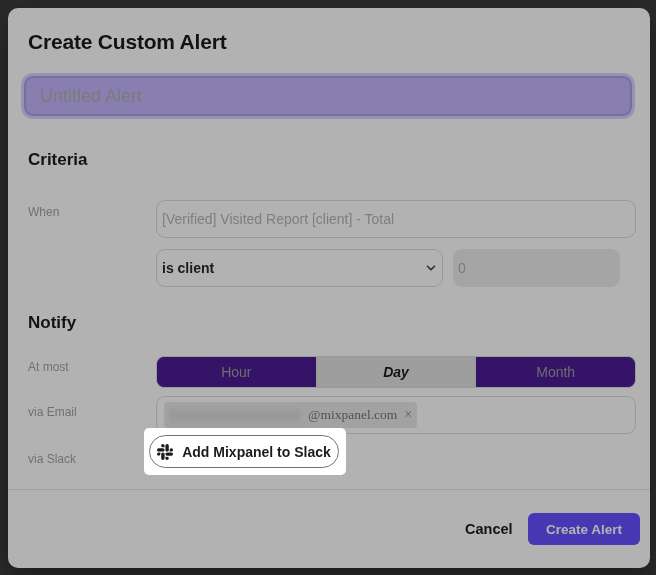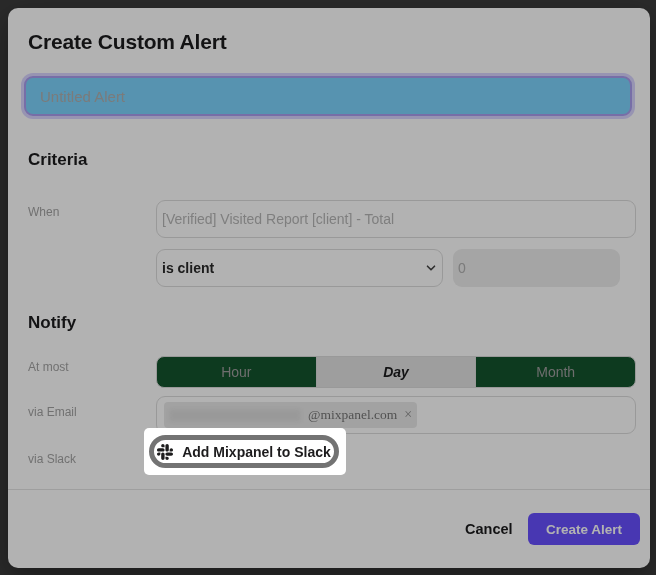--- a/index.html
+++ b/index.html
@@ -14,23 +14,23 @@
     box-shadow:0 10px 30px rgba(0,0,0,.35);
   }
 
   .dialog-title {
     position:absolute; left:20px; top:22px;
     font-size:21px; font-weight:700; color:#1c1c1e; letter-spacing:-.2px;
   }
 
   .name-input {
     position:absolute; left:16px; top:68px; width:608px; height:40px;
-    border:2px solid #ab9ef0; border-radius:9px; background:#7dd3fc;
+    border:2px solid #ab9ef0; border-radius:9px; background:#c4b5fd;
     box-shadow:0 0 0 3px rgba(213,207,255,.9);
-    padding:12px 14px; font-size:15px; color:#3c3c3c; outline:none;
+    padding:12px 14px; font-size:18px; color:#3c3c3c; outline:none;
     font-family:"Liberation Sans","DejaVu Sans",sans-serif;
   }
   .name-input::placeholder { color:#b0b0b0; opacity:1; }
 
   .section-heading {
     position:absolute; left:20px;
     font-size:17px; font-weight:700; color:#1c1c1e;
   }
 
   .row-label {
@@ -50,21 +50,21 @@
   }
   .chev { width:12px; height:12px; flex:0 0 auto; }
 
   .threshold-field {
     left:445px; top:241px; width:167px; height:38px;
     background:#ececec; border:none; border-radius:9px; color:#b0b0b0;
   }
 
   .segmented {
     position:absolute; left:148px; top:348px; width:480px; height:32px;
-    border:1px solid #dcdcdc; border-radius:8px; display:flex; overflow:hidden; background:#14532d;
+    border:1px solid #dcdcdc; border-radius:8px; display:flex; overflow:hidden; background:#4c1d95;
   }
   .segment {
     flex:1 1 0; display:flex; align-items:center; justify-content:center;
     font-size:14px; color:#9e9e9e; background:transparent; border:none; cursor:pointer;
     border-right:1px solid #dcdcdc;
     font-family:"Liberation Sans","DejaVu Sans",sans-serif;
   }
   .segment:last-child { border-right:none; }
   .segment.selected { background:#e2e2e2; color:#1c1c1e; font-weight:700;font-style:italic; }
 
@@ -104,21 +104,21 @@
     background:rgba(0,0,0,.30); z-index:10;
   }
 
   
   .spotlight {
     position:absolute; left:144px; top:428px; width:202px; height:47px;
     background:#ffffff; border-radius:5px; z-index:20;
   }
   .slack-btn {
     position:absolute; left:5px; top:7px; width:190px; height:33px;
-    background:#ffffff; border:5px solid #737373; border-radius:17px;
+    background:#ffffff; border:1px solid #737373; border-radius:17px;
     display:flex; align-items:center; justify-content:center; gap:9px;
     font-size:14px; font-weight:700; color:#1d1c1d; cursor:pointer;
     font-family:"Liberation Sans","DejaVu Sans",sans-serif;
   }
   .slack-icon { width:16px; height:16px; flex:0 0 auto; }
 </style>
 </head>
 <body>
 
 <div class="stage">

